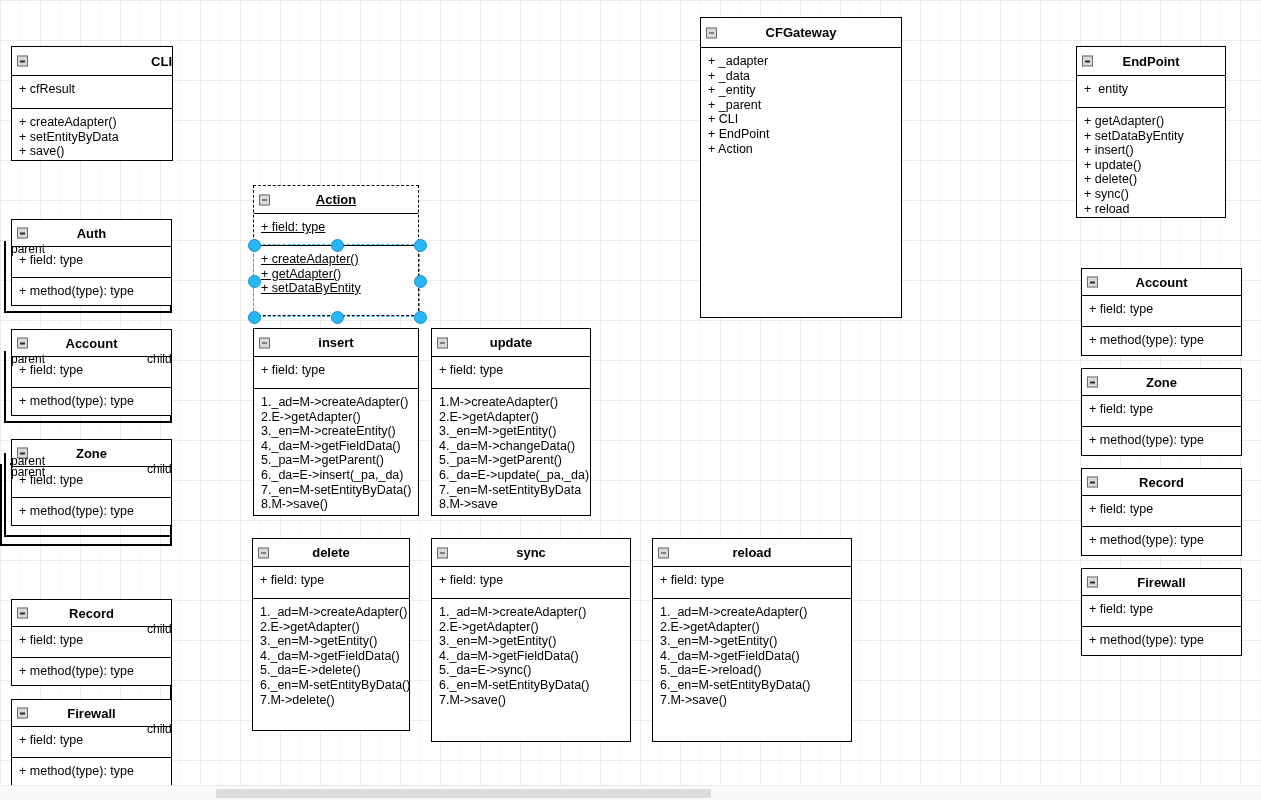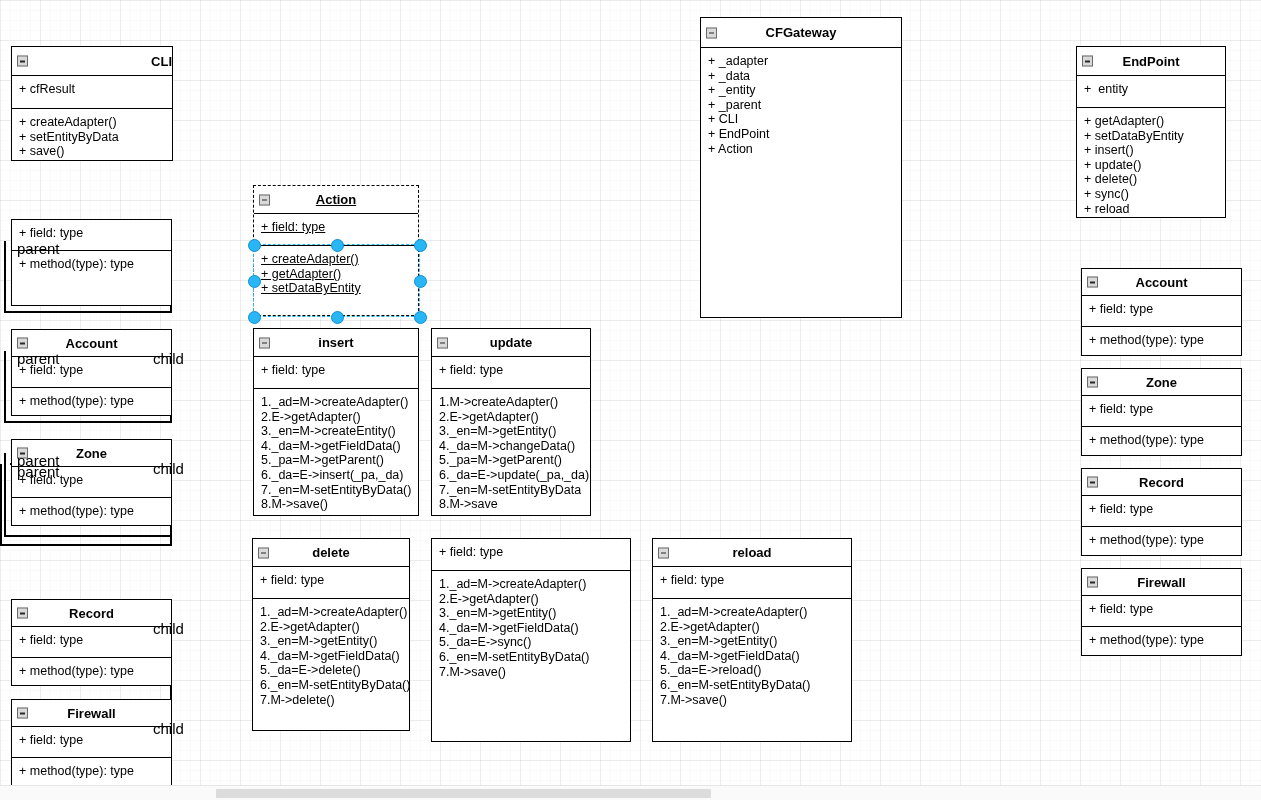--- a/index.html
+++ b/index.html
@@ -122,27 +122,26 @@
     box-sizing: border-box;
     z-index: 5;
   }
   .conn-seg {
     position: absolute;
     background: #000000;
     z-index: 5;
   }
   .edge-label {
     position: absolute;
-    font-size: 15px;
+    font-size: 12px;
     color: #000000;
     background: transparent;
     line-height: 12px;
     white-space: nowrap;
     z-index: 40;
-    margin-left: 6px;
   }
 
   
   #hscroll-track {
     position: absolute;
     left: 0;
     bottom: 0;
     width: 1261px;
     height: 14px;
     background: #fafafa;
@@ -266,20 +265,24 @@
           <div class="ln">+ getAdapter()</div>
           <div class="ln">+ setDataByEntity</div>
           <div class="ln">+ insert()</div>
           <div class="ln">+ update()</div>
           <div class="ln">+ delete()</div>
           <div class="ln">+ sync()</div>
           <div class="ln">+ reload</div>
         </div>
       </div>
       <div class="uml" style="left: 11px; top: 219px; width: 161px; height: 87px;">
+        <div class="title" style="height: 27px;">
+          <span class="collapse-icon"></span>
+          <span>Auth</span>
+        </div>
         <div class="section" style="height: 30px;">
           <div class="ln">+ field: type</div>
         </div>
         <div class="section divider">
           <div class="ln">+ method(type): type</div>
         </div>
       </div>
       <div class="uml" style="left: 11px; top: 329px; width: 161px; height: 87px;">
         <div class="title" style="height: 27px;">
           <span class="collapse-icon"></span>
@@ -378,20 +381,24 @@
           <div class="ln">1._ad=M-&gt;createAdapter()</div>
           <div class="ln">2.E-&gt;getAdapter()</div>
           <div class="ln">3._en=M-&gt;getEntity()</div>
           <div class="ln">4._da=M-&gt;getFieldData()</div>
           <div class="ln">5._da=E-&gt;delete()</div>
           <div class="ln">6._en=M-setEntityByData()</div>
           <div class="ln">7.M-&gt;delete()</div>
         </div>
       </div>
       <div class="uml" style="left: 431px; top: 538px; width: 200px; height: 204px;">
+        <div class="title" style="height: 28px;">
+          <span class="collapse-icon"></span>
+          <span>sync</span>
+        </div>
         <div class="section" style="height: 31px;">
           <div class="ln">+ field: type</div>
         </div>
         <div class="section divider">
           <div class="ln">1._ad=M-&gt;createAdapter()</div>
           <div class="ln">2.E-&gt;getAdapter()</div>
           <div class="ln">3._en=M-&gt;getEntity()</div>
           <div class="ln">4._da=M-&gt;getFieldData()</div>
           <div class="ln">5._da=E-&gt;sync()</div>
           <div class="ln">6._en=M-setEntityByData()</div>

